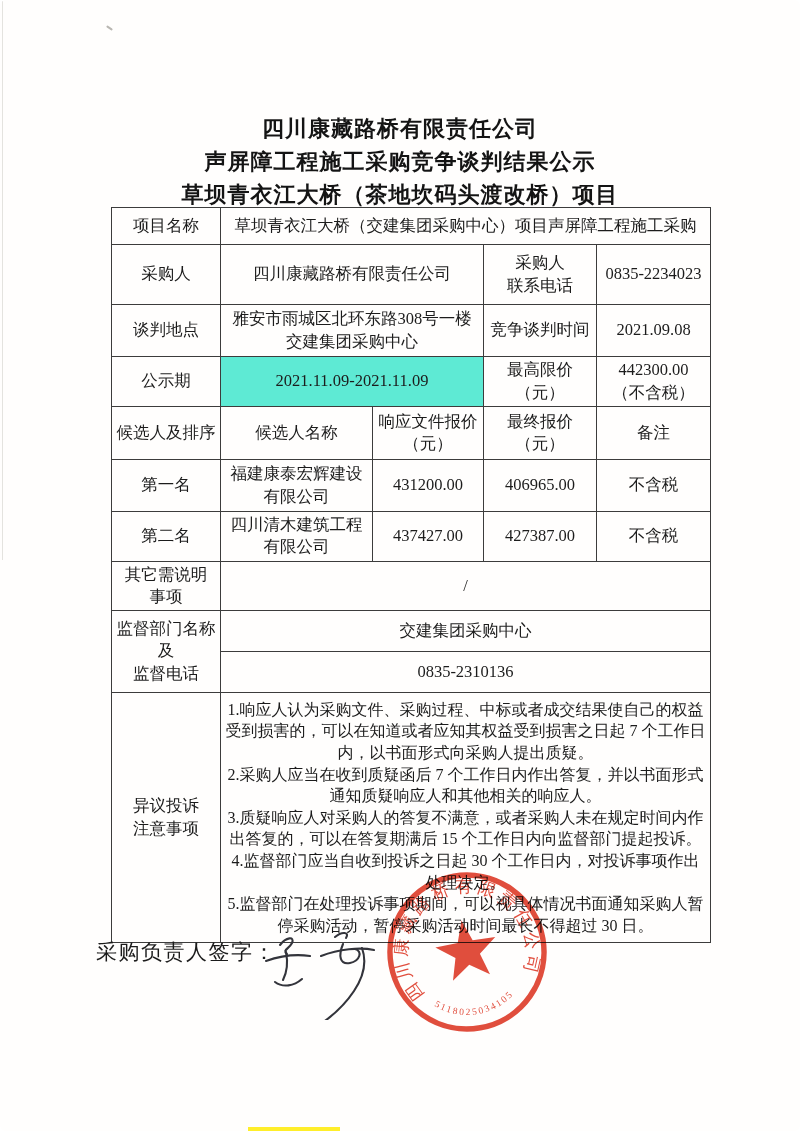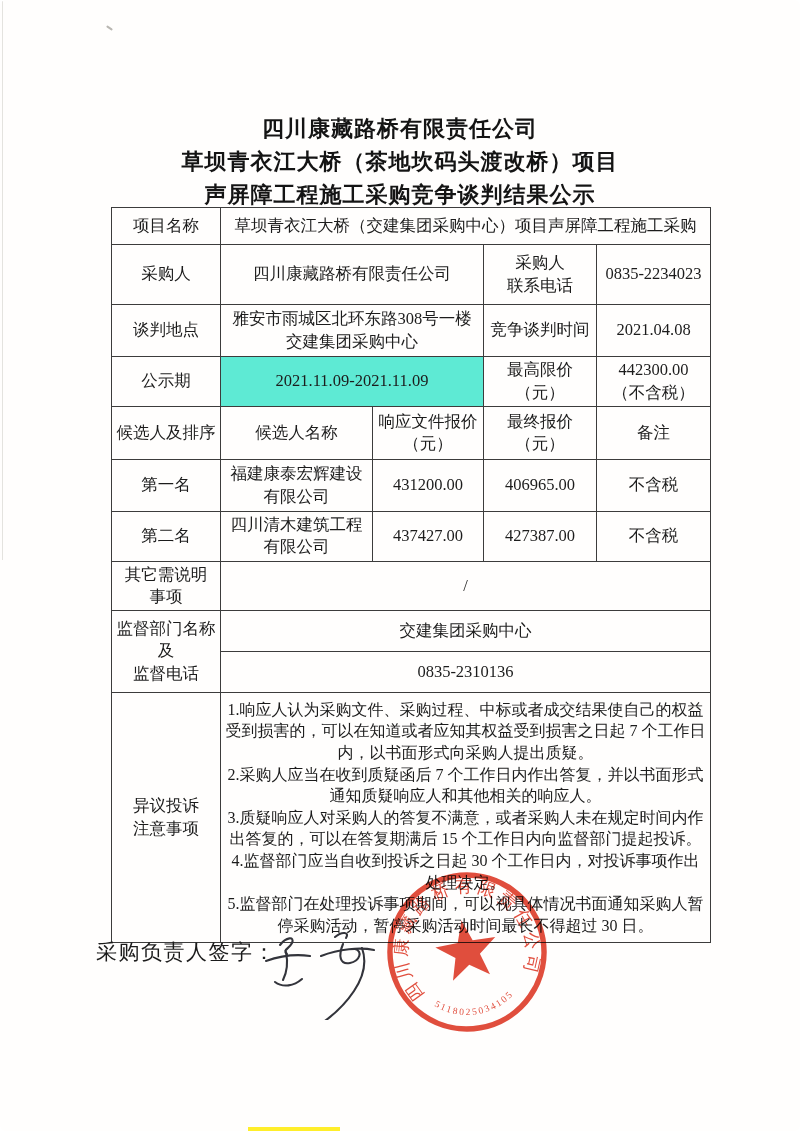--- a/index.html
+++ b/index.html
@@ -72,22 +72,22 @@
 </head>
 <body>
 
 <div class="page">
   <div class="page-edge-left"></div>
   <div class="speck"></div>
   <div class="bottom-sliver" style="background-color:#ffee2a"></div>
 
   <div class="doc-title">
     <div>四川康藏路桥有限责任公司</div>
+    <div>声屏障工程施工采购竞争谈判结果公示</div>
     <div>草坝青衣江大桥（茶地坎码头渡改桥）项目</div>
-    <div>声屏障工程施工采购竞争谈判结果公示</div>
   </div>
 
   <table class="results">
     <colgroup>
       <col style="width:109px">
         <col style="width:152px">
         <col style="width:111px">
       <col style="width:113px">
         <col style="width:114px">
     </colgroup>
@@ -100,21 +100,21 @@
         <td>采购人</td>
         <td colspan="2">四川康藏路桥有限责任公司</td>
         <td class="pre">采购人
 联系电话</td>
         <td>0835-2234023</td>
       </tr>
       <tr class="r3">
         <td>谈判地点</td>
         <td colspan="2">雅安市雨城区北环东路308号一楼交建集团采购中心</td>
         <td>竞争谈判时间</td>
-        <td>2021.04.08</td>
+        <td>2021.09.08</td>
       </tr>
       <tr class="r4">
         <td>公示期</td>
         <td colspan="2" style="background-color:#5eead4">2021.11.09-2021.11.09</td>
         <td>最高限价（元）</td>
         <td class="pre">442300.00
 （不含税）</td>
       </tr>
       <tr class="r5">
         <td>候选人及排序</td>

